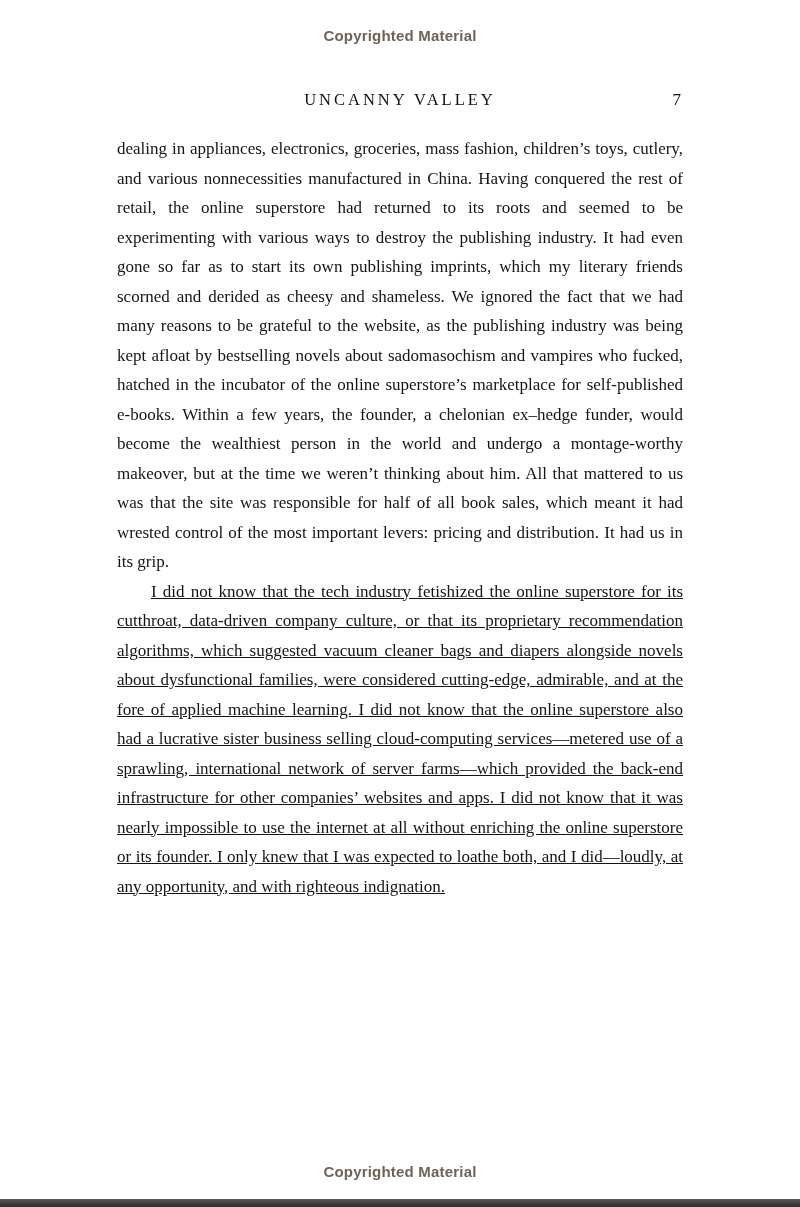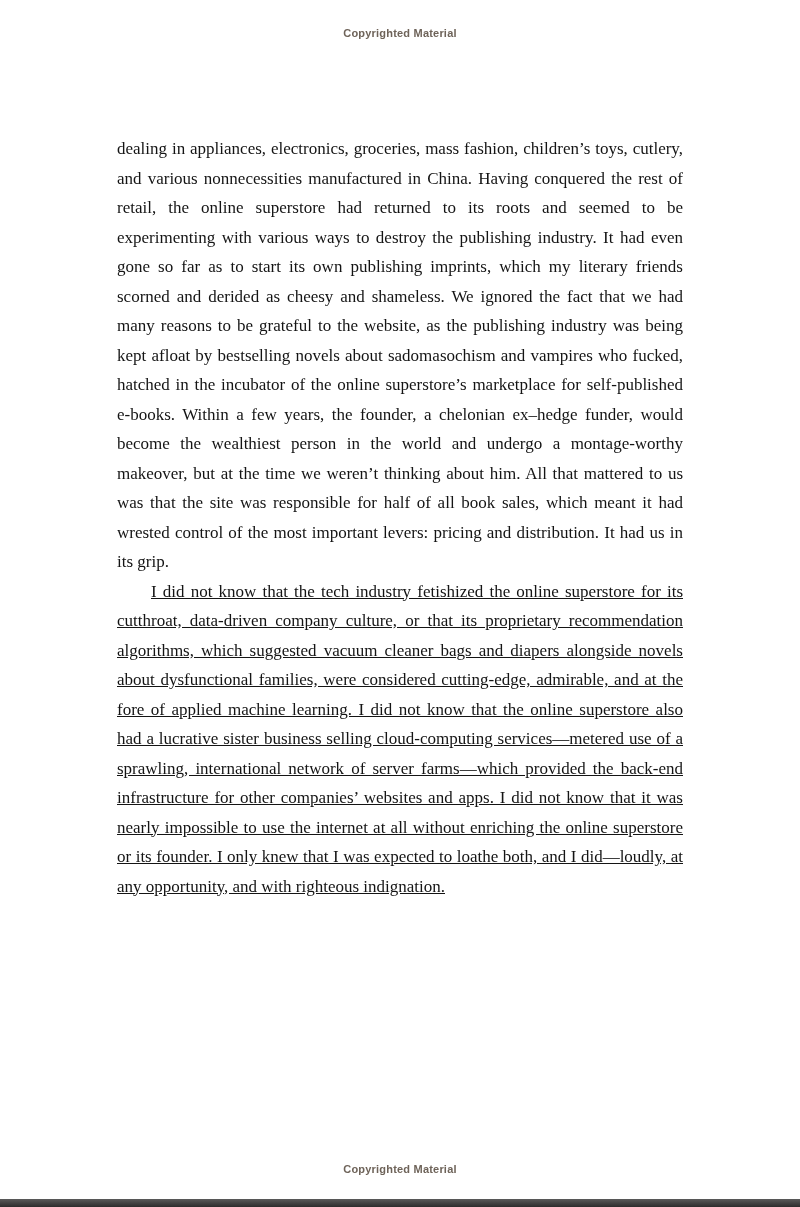--- a/index.html
+++ b/index.html
@@ -12,21 +12,21 @@
     overflow: hidden;
     font-family: "Liberation Serif", serif;
   }
   .notice {
     position: absolute;
     left: 0;
     width: 100%;
     text-align: center;
     font-family: "Liberation Sans", sans-serif;
     font-weight: 700;
-    font-size: 11px;
+    font-size: 15px;
     letter-spacing: 0.2px;
     color: #6e6359;
   }
   .notice.top { top: 27px; }
   .notice.bottom { top: 1163px; }
   .page-header {
     position: absolute;
     top: 90px;
     left: 117px;
     width: 566px;
@@ -67,20 +67,24 @@
     background: linear-gradient(#5a5a5a, #2c2c2c);
   }
 </style>
 </head>
 <body>
 
 <div class="page">
 
   <div class="notice top">Copyrighted Material</div>
 
+  <div class="page-header">
+    <span class="running-head">UNCANNY VALLEY</span>
+    <span class="page-number">7</span>
+  </div>
 
   <div class="body-text">
     <p class="para">dealing in appliances, electronics, groceries, mass fashion, children’s toys, cutlery, and various nonnecessities manufactured in China. Having conquered the rest of retail, the online superstore had returned to its roots and seemed to be experimenting with various ways to destroy the publishing industry. It had even gone so far as to start its own publishing imprints, which my literary friends scorned and derided as cheesy and shameless. We ignored the fact that we had many reasons to be grateful to the website, as the publishing industry was being kept afloat by bestselling novels about sadomasochism and vampires who fucked, hatched in the incubator of the online superstore’s marketplace for self-published e-books. Within a few years, the founder, a chelonian ex–hedge funder, would become the wealthiest person in the world and undergo a montage-worthy makeover, but at the time we weren’t thinking about him. All that mattered to us was that the site was responsible for half of all book sales, which meant it had wrested control of the most important levers: pricing and distribution. It had us in its grip.</p>
     <p class="para indent">I did not know that the tech industry fetishized the online superstore for its cutthroat, data-driven company culture, or that its proprietary recommendation algorithms, which suggested vacuum cleaner bags and diapers alongside novels about dysfunctional families, were considered cutting-edge, admirable, and at the fore of applied machine learning. I did not know that the online superstore also had a lucrative sister business selling cloud-computing services—metered use of a sprawling, international network of server farms—which provided the back-end infrastructure for other companies’ websites and apps. I did not know that it was nearly impossible to use the internet at all without enriching the online superstore or its founder. I only knew that I was expected to loathe both, and I did—loudly, at any opportunity, and with righteous indignation.</p>
   </div>
 
   <div class="notice bottom">Copyrighted Material</div>
 
   <div class="bottom-bar"></div>
 

